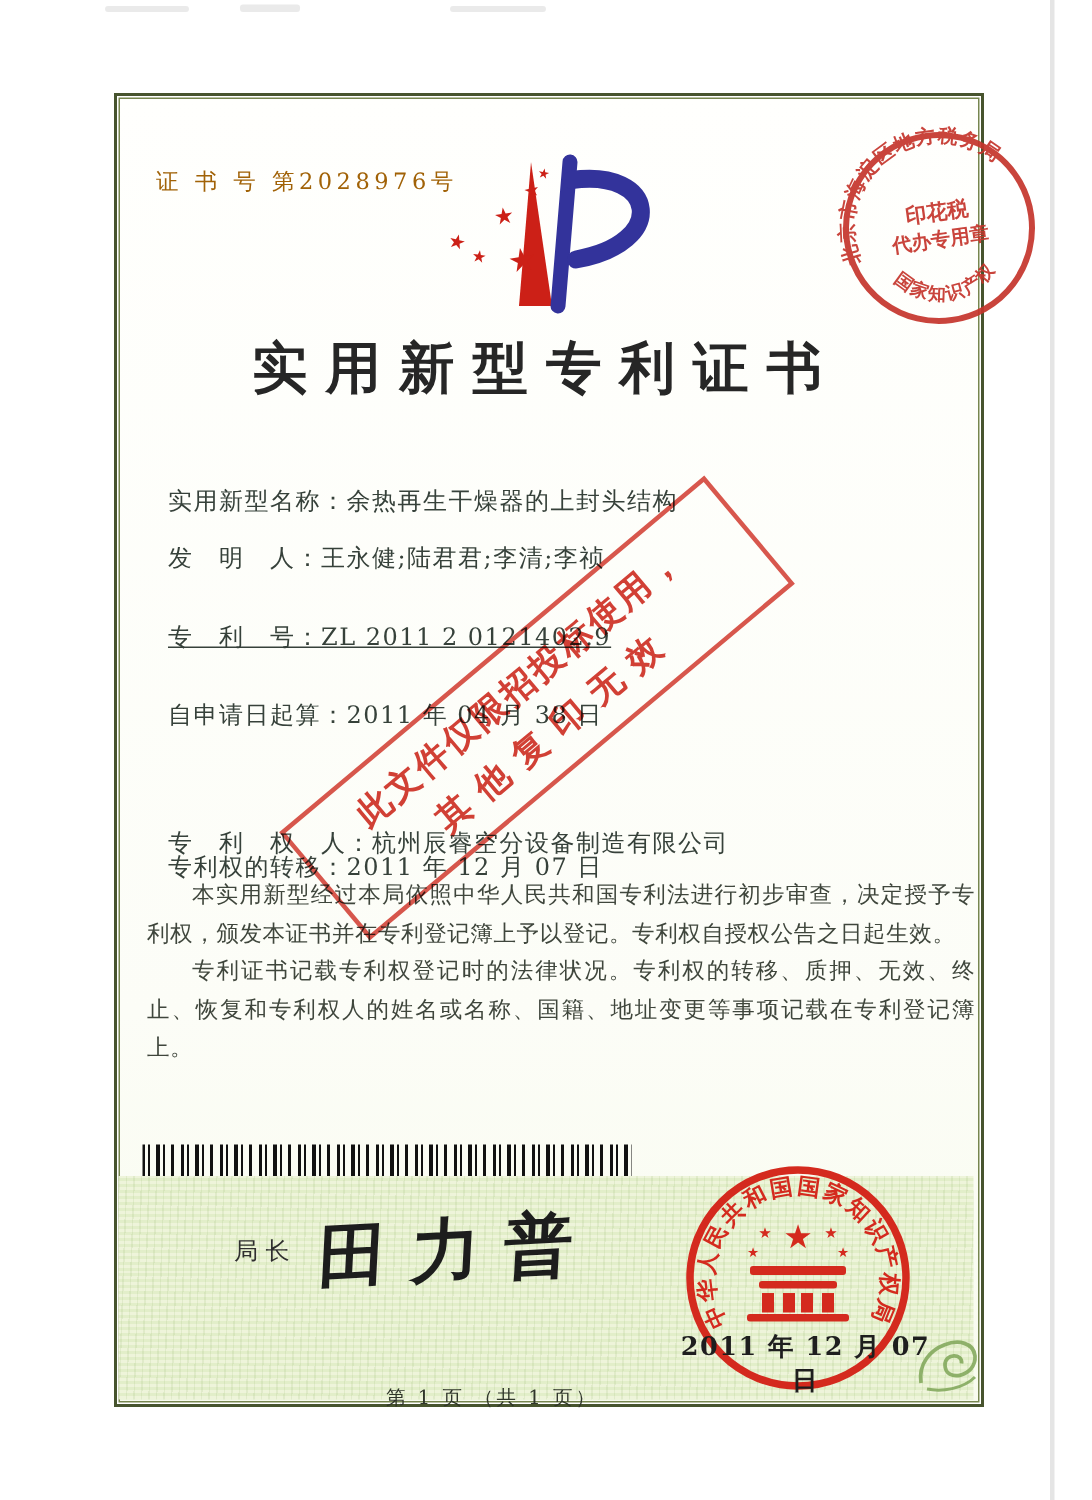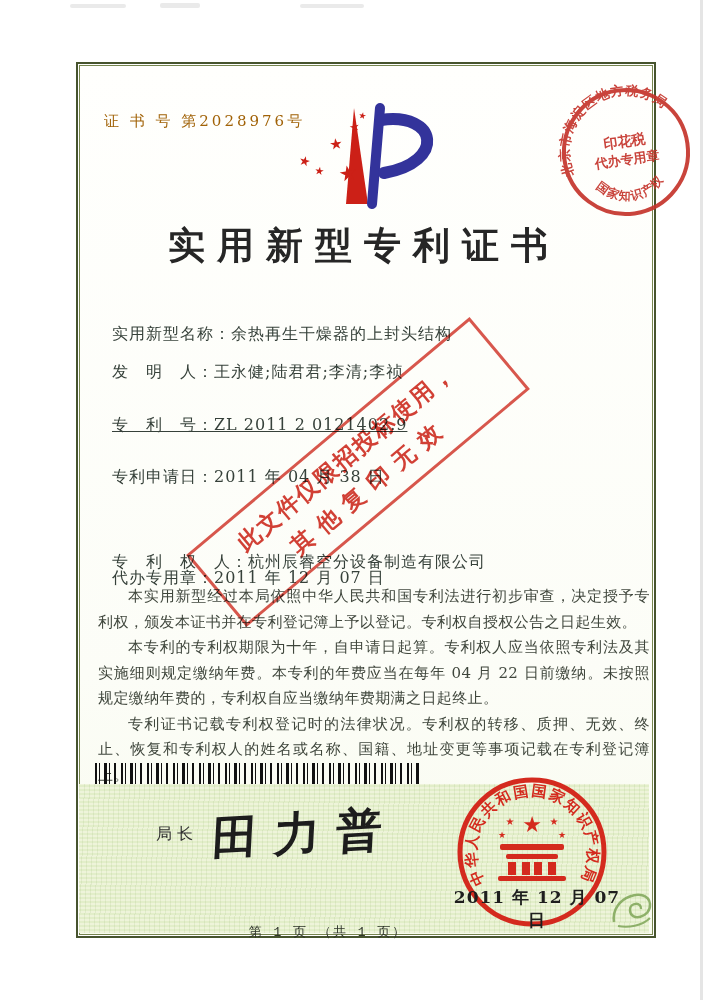--- a/index.html
+++ b/index.html
@@ -90,21 +90,21 @@
     border:3px solid rgba(208,49,38,.88);
     color:#d03126;text-align:center;padding:10px 8px;
     mix-blend-mode:multiply;opacity:.93;
   }
   .overlay-stamp .l1{font-size:23px;font-weight:700;letter-spacing:2px;white-space:nowrap;}
   .overlay-stamp .l2{font-size:23px;font-weight:700;letter-spacing:10px;margin-top:6px;white-space:nowrap;}
 
   
   .footer{
     position:absolute;left:76px;top:923px;width:504px;text-align:center;
-    font-size:13px;color:#2f352a;letter-spacing:2px;font-family:Liberation Mono, monospace;
+    font-size:13px;color:#2f352a;letter-spacing:2px;
   }
 
   .flourish{position:absolute;left:608px;top:878px;width:48px;height:52px;opacity:.85;}
 </style>
 </head>
 <body>
 
 <div class="smudge" style="left:70px;top:4px;width:56px;height:4px;"></div>
 <div class="smudge" style="left:160px;top:3px;width:40px;height:5px;"></div>
 <div class="smudge" style="left:300px;top:4px;width:64px;height:4px;"></div>
@@ -138,32 +138,31 @@
 <div class="field" style="top:296px;margin-top:28px;">
   <span class="lbl">实用新型名称：</span><span>余热再生干燥器的上封头结构</span>
 </div>
 <div class="field" style="top:362px;">
   <span class="lbl">发　明　人：</span><span>王永健;陆君君;李清;李祯</span>
 </div>
 <div class="field" style="top:415px;text-decoration:underline;">
   <span class="lbl">专　利　号：</span><span>ZL 2011 2 0121402.9</span>
 </div>
 <div class="field" style="top:467px;">
-  <span class="lbl">专利申请日：</span><span>2011 年 04 月 38 日</span>
+  <span class="lbl">自申请日起算：</span><span>2011 年 04 月 38 日</span>
 </div>
 <div class="field" style="top:518px;margin-top:34px;">
   <span class="lbl">专　利　权　人：</span><span>杭州辰睿空分设备制造有限公司</span>
 </div>
 <div class="field" style="top:568px;">
-  <span class="lbl">代办专用章：</span><span>2011 年 12 月 07 日</span>
+  <span class="lbl">专利权的转移：</span><span>2011 年 12 月 07 日</span>
 </div>
 
 <div class="body-text">
   <p>本实用新型经过本局依照中华人民共和国专利法进行初步审查，决定授予专利权，颁发本证书并在专利登记簿上予以登记。专利权自授权公告之日起生效。</p>
-  <p>本专利的专利权期限为十年，自申请日起算。专利权人应当依照专利法及其实施细则规定缴纳年费。本专利的年费应当在每年 04 月 22 日前缴纳。未按照规定缴纳年费的，专利权自应当缴纳年费期满之日起终止。</p>
   <p>专利证书记载专利权登记时的法律状况。专利权的转移、质押、无效、终止、恢复和专利权人的姓名或名称、国籍、地址变更等事项记载在专利登记簿上。</p>
 </div>
 
 <div class="barcode"></div>
 
 <div class="director">局长</div>
 <div class="signature">田力普</div>
 
 <svg class="gov-seal" viewBox="0 0 164 164">
   <circle cx="82" cy="82" r="72" fill="none" stroke="#d42a1e" stroke-width="5"></circle>

